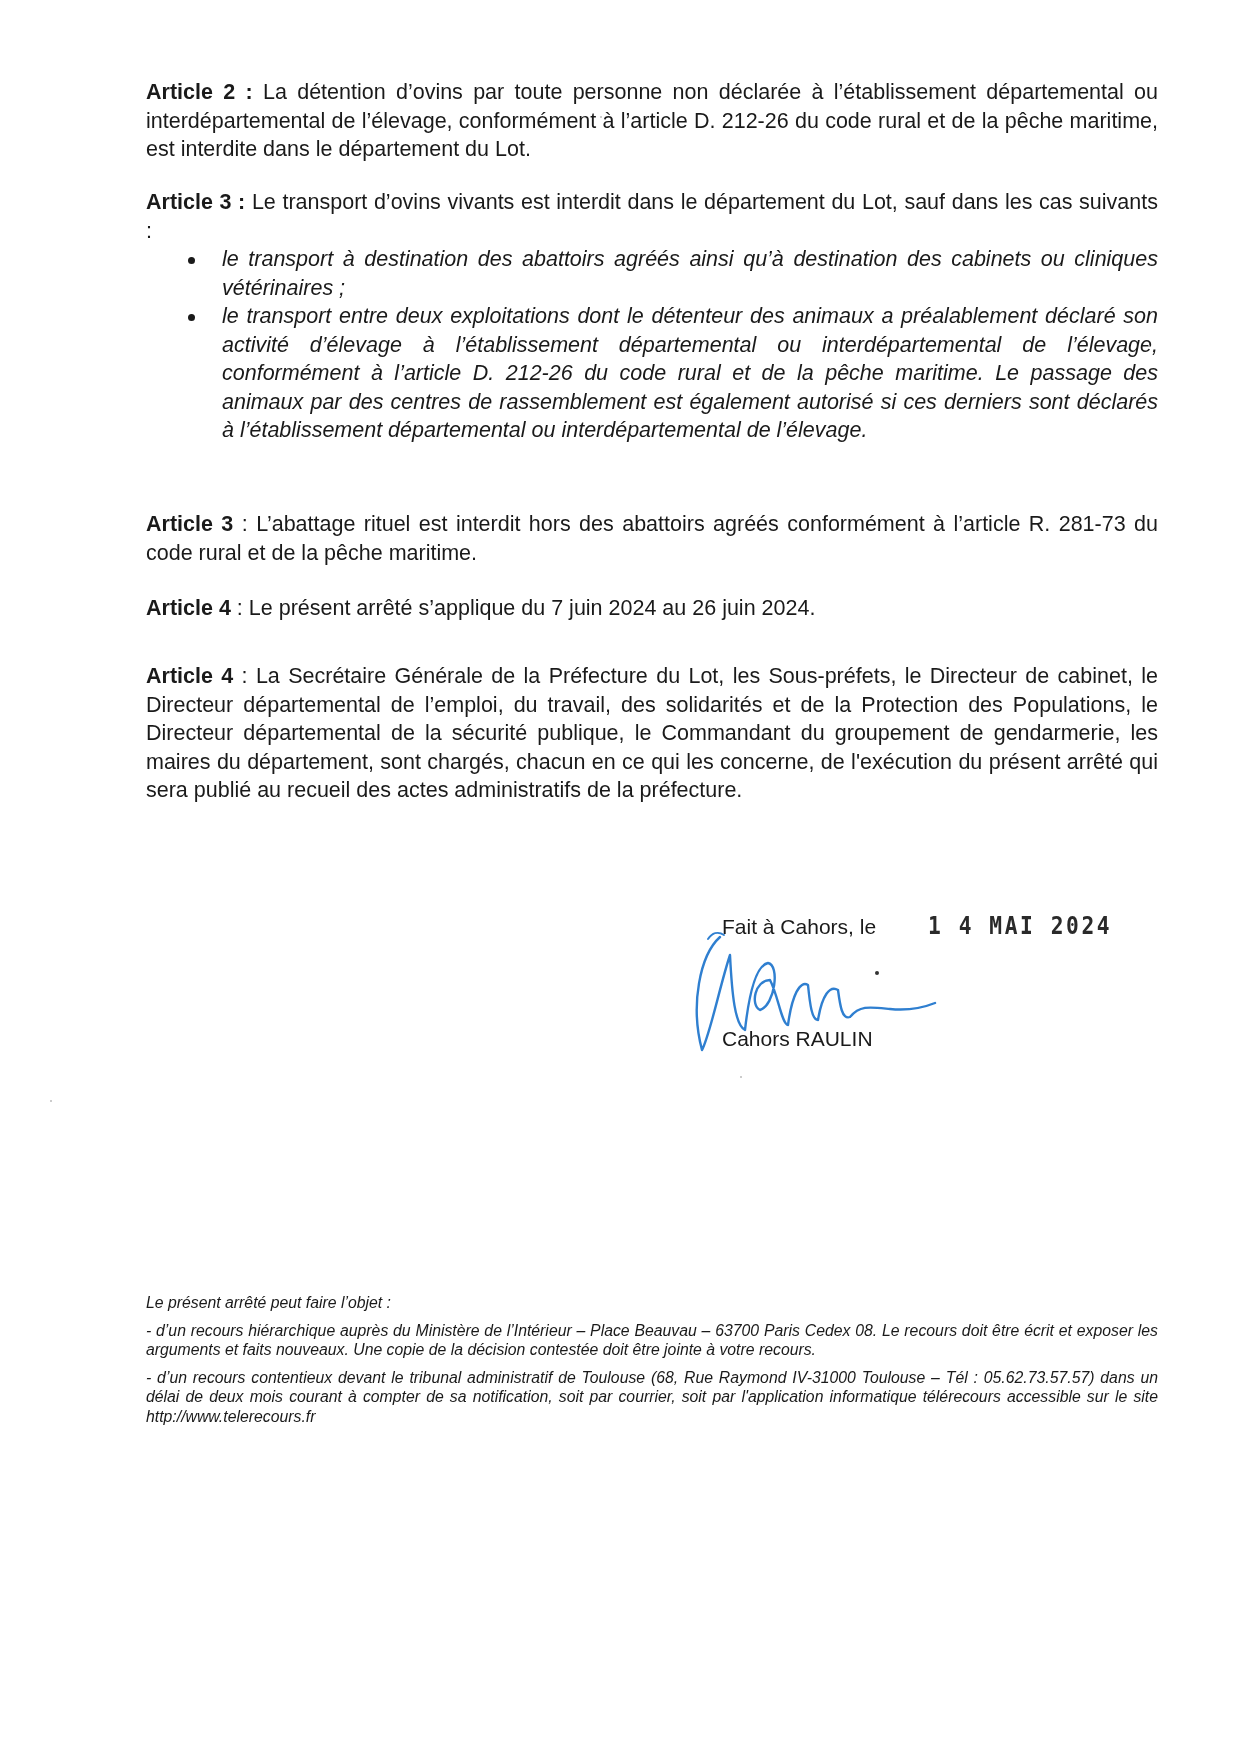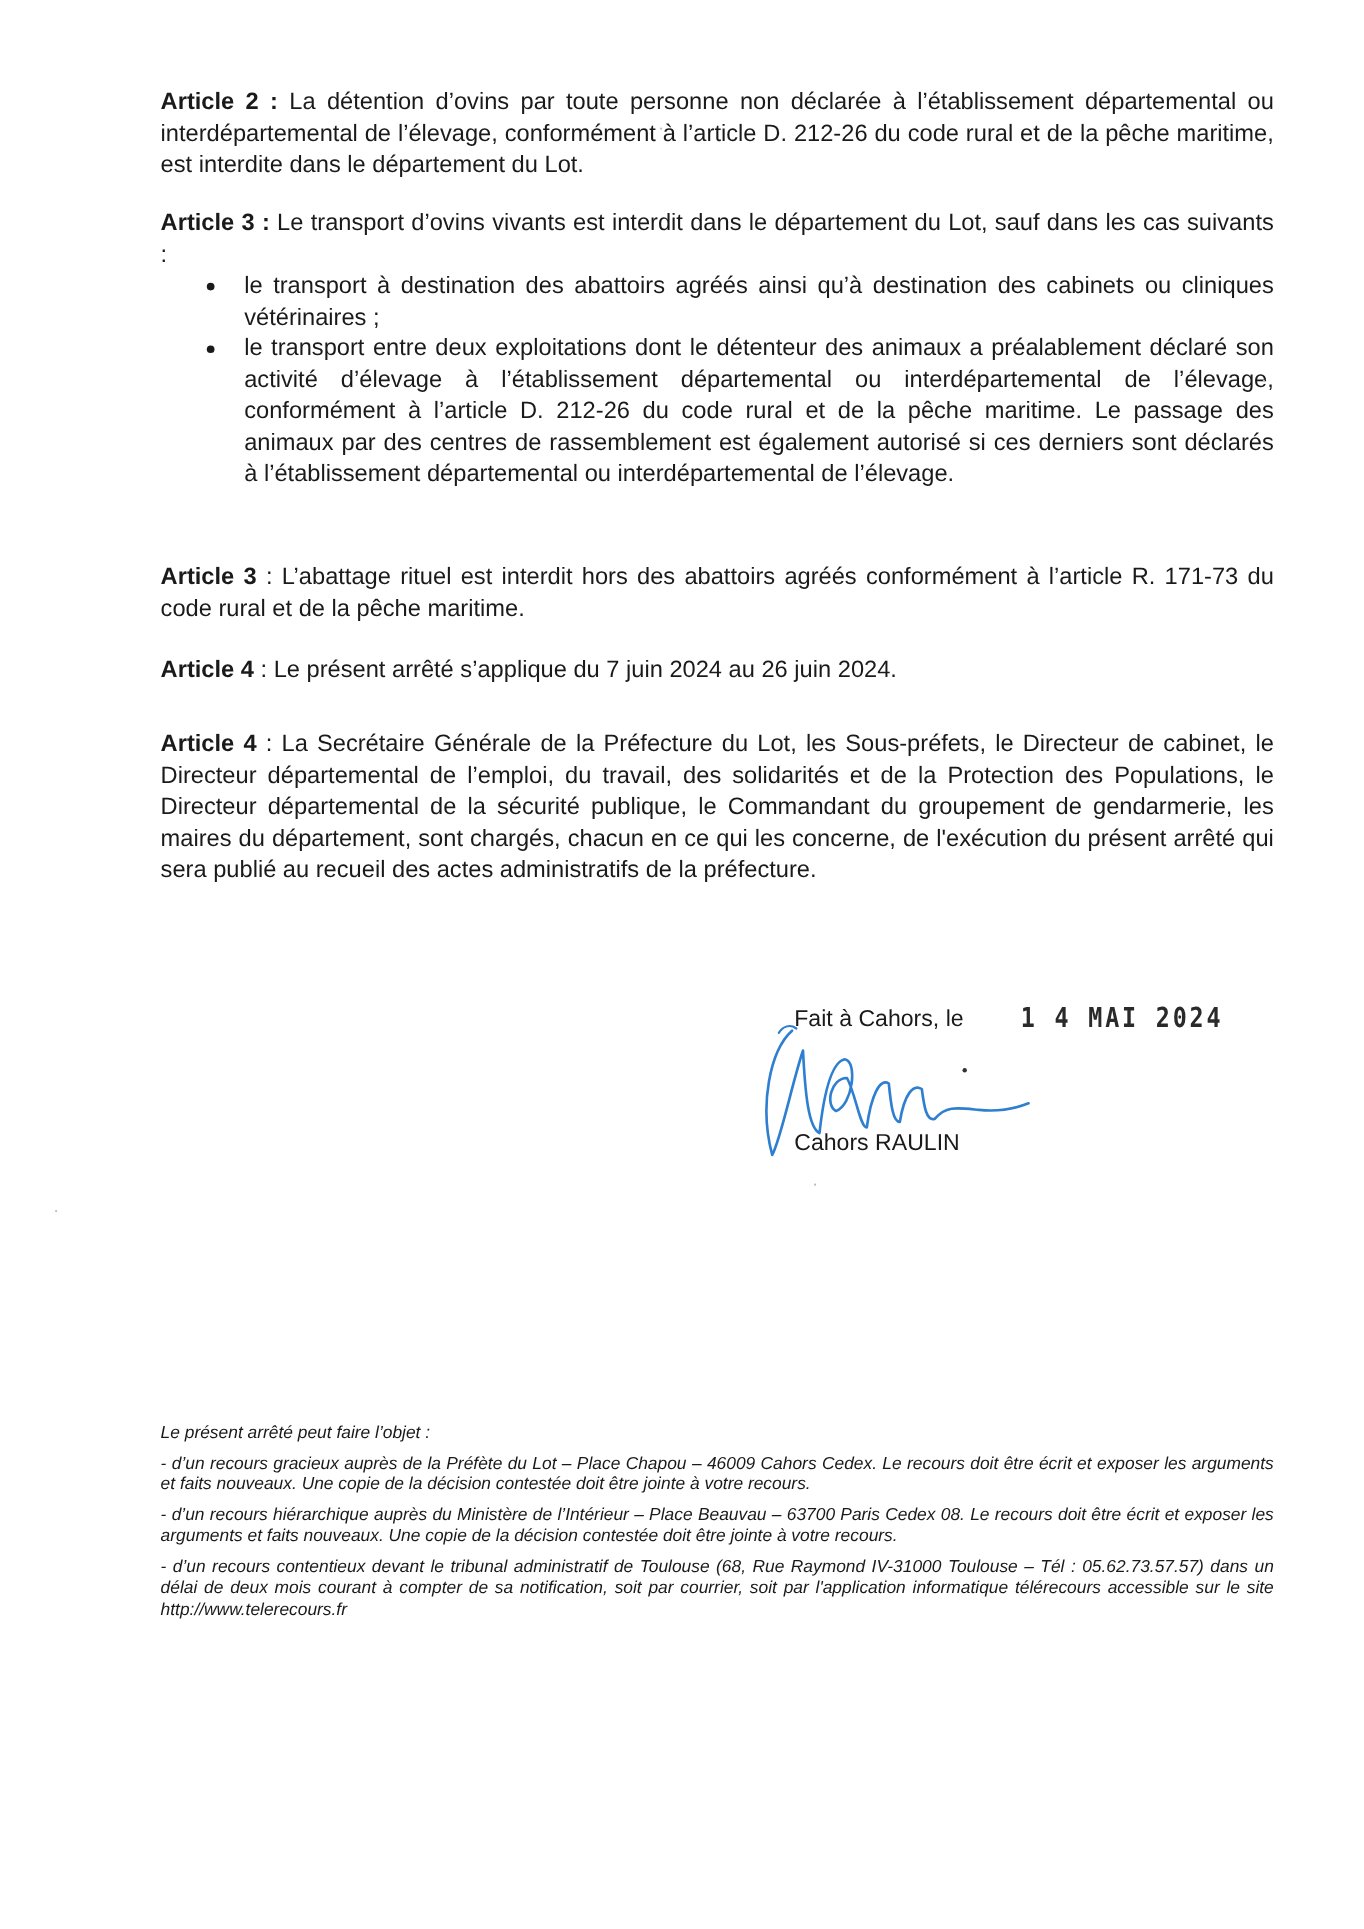--- a/index.html
+++ b/index.html
@@ -11,21 +11,21 @@
   .page { position: absolute; left: 0; top: 0; width: 1240px; height: 1754px; }
   .block { position: absolute; left: 146px; width: 1012px; }
   .para {
     font-size: 21.5px; line-height: 28.5px; text-align: justify;
     margin: 0;
   }
   .para b { font-weight: bold; }
   .bullets { list-style: none; margin: 0; padding: 0; }
   .bullets li {
     position: relative; padding-left: 76px;
-    font-size: 21.5px; line-height: 28.5px; text-align: justify;
+    font-size: 21.5px; line-height: 28.5px; text-align: justify; font-style: italic;
   }
   .bullets li .dot {
     position: absolute; left: 42px; top: 12px; width: 7px; height: 7px;
     border-radius: 50%; background: #1a1a1a;
   }
   .sig-area { position: absolute; left: 700px; top: 905px; width: 420px; height: 160px; }
   .fait { position: absolute; left: 22px; top: 10px; font-size: 21px; white-space: nowrap; }
   .stamp {
     position: absolute; left: 228px; top: 6px; font-size: 25px; font-weight: bold;
     letter-spacing: 3px; color: #2a2a2a; white-space: nowrap;
@@ -53,21 +53,21 @@
 
   <div class="block" style="top:188px;">
     <p class="para"><b>Article 3</b><b> : </b><span>Le transport d’ovins vivants est interdit dans le département du Lot, sauf dans les cas suivants :</span></p>
     <ul class="bullets">
       <li><span class="dot"></span><span>le transport à destination des abattoirs agréés ainsi qu’à destination des cabinets ou cliniques vétérinaires ;</span></li>
       <li><span class="dot"></span><span>le transport entre deux exploitations dont le détenteur des animaux a préalablement déclaré son activité d’élevage à l’établissement départemental ou interdépartemental de l’élevage, conformément à l’article D. 212-26 du code rural et de la pêche maritime. Le passage des animaux par des centres de rassemblement est également autorisé si ces derniers sont déclarés à l’établissement départemental ou interdépartemental de l’élevage.</span></li>
     </ul>
   </div>
 
   <div class="block" style="top:510px;">
-    <p class="para"><b>Article 3</b><span> : </span><span>L’abattage rituel est interdit hors des abattoirs agréés conformément à l’article R. 171-73 du code rural et de la pêche maritime.</span></p>
+    <p class="para"><b>Article 3</b><span> : </span><span>L’abattage rituel est interdit hors des abattoirs agréés conformément à l’article R. 281-73 du code rural et de la pêche maritime.</span></p>
   </div>
 
   <div class="block" style="top:594px;">
     <p class="para"><b>Article 4</b><span> : </span><span>Le présent arrêté s’applique du 7 juin 2024 au 26 juin 2024.</span></p>
   </div>
 
   <div class="block" style="top:662px;">
     <p class="para"><b>Article 4</b><span> : </span><span>La Secrétaire Générale de la Préfecture du Lot, les Sous-préfets, le Directeur de cabinet, le Directeur départemental de l’emploi, du travail, des solidarités et de la Protection des Populations, le Directeur départemental de la sécurité publique, le Commandant du groupement de gendarmerie, les maires du département, sont chargés, chacun en ce qui les concerne, de l'exécution du présent arrêté qui sera publié au recueil des actes administratifs de la préfecture.</span></p>
   </div>
 
@@ -77,21 +77,20 @@
     <svg class="signature" width="280" height="140" viewBox="0 0 280 140">
       <path d="M 30 12 C 10 30, 0 80, 12 125 C 20 110, 30 60, 40 30 C 42 70, 45 100, 55 105 C 60 60, 68 40, 78 38 C 90 40, 85 80, 70 85 C 60 80, 65 55, 80 55 C 88 70, 92 100, 98 100 C 102 70, 110 55, 118 60 C 120 80, 122 95, 128 95 C 132 70, 140 60, 148 65 C 150 80, 152 95, 160 92 C 170 80, 180 82, 200 84 C 220 86, 235 82, 245 78" fill="none" stroke="#2f7fd0" stroke-width="2.4" stroke-linecap="round" stroke-linejoin="round"></path>
       <path d="M 18 14 C 22 8, 28 6, 34 10" fill="none" stroke="#2f7fd0" stroke-width="2" stroke-linecap="round"></path>
       <circle cx="187" cy="48" r="2" fill="#333"></circle>
     </svg>
     <span class="signer">Cahors RAULIN</span>
   </div>
 
   <div class="footer">
     <p>Le présent arrêté peut faire l’objet  :</p>
-    <p>- d’un recours gracieux auprès de la Préfète du Lot – Place Chapou – 46009 Cahors Cedex. Le recours doit être écrit et exposer les arguments et faits nouveaux. Une copie de la décision contestée doit être jointe à votre recours.</p>
     <p>- d’un recours hiérarchique auprès du Ministère de l’Intérieur – Place Beauvau – 63700 Paris Cedex 08. Le recours doit être écrit et exposer les arguments et faits nouveaux. Une copie de la décision contestée doit être jointe à votre recours.</p>
     <p>- d’un recours contentieux devant le tribunal administratif de Toulouse (68, Rue Raymond IV-31000 Toulouse – Tél : 05.62.73.57.57) dans un délai de deux mois courant à compter de sa notification, soit par courrier, soit par l'application informatique télérecours accessible sur le site http://www.telerecours.fr</p>
   </div>
 
   <span class="speck" style="left:600px;top:116px;"></span>
   <span class="speck" style="left:740px;top:1076px;"></span>
   <span class="speck" style="left:1148px;top:345px;"></span>
   <span class="speck" style="left:50px;top:1100px;"></span>
 </div>
 

